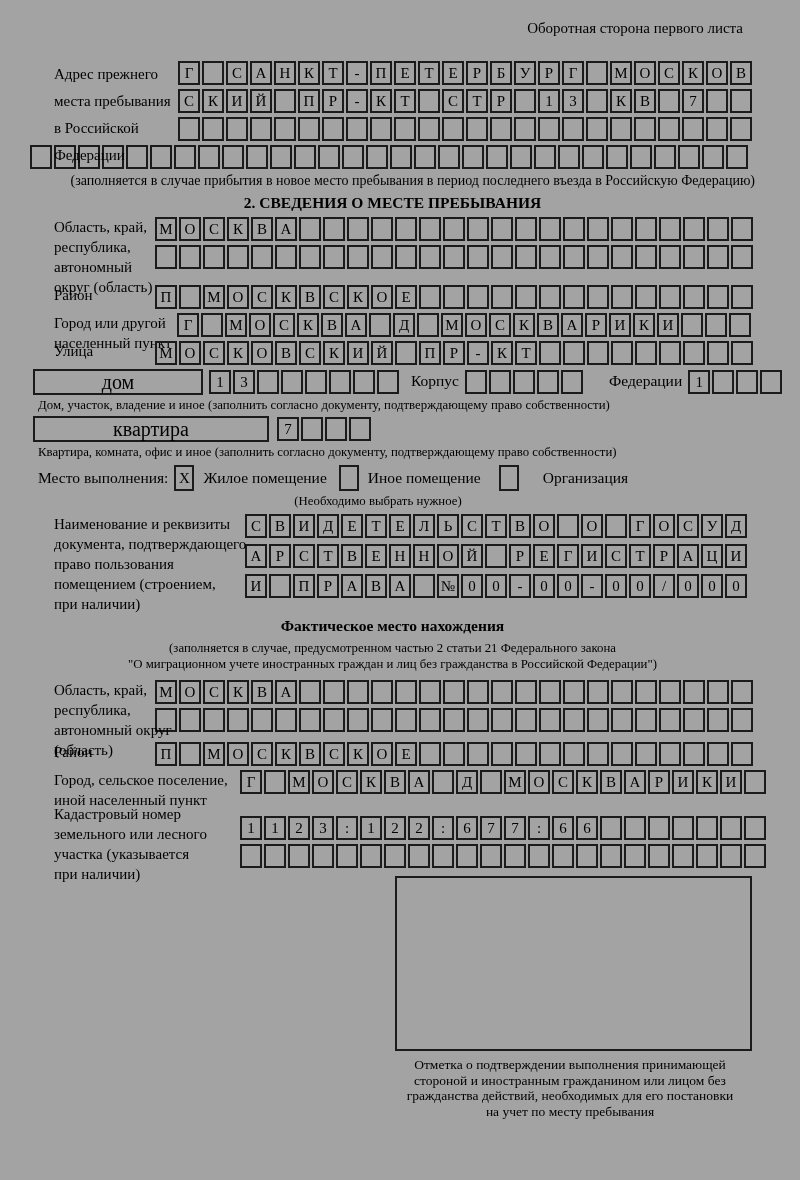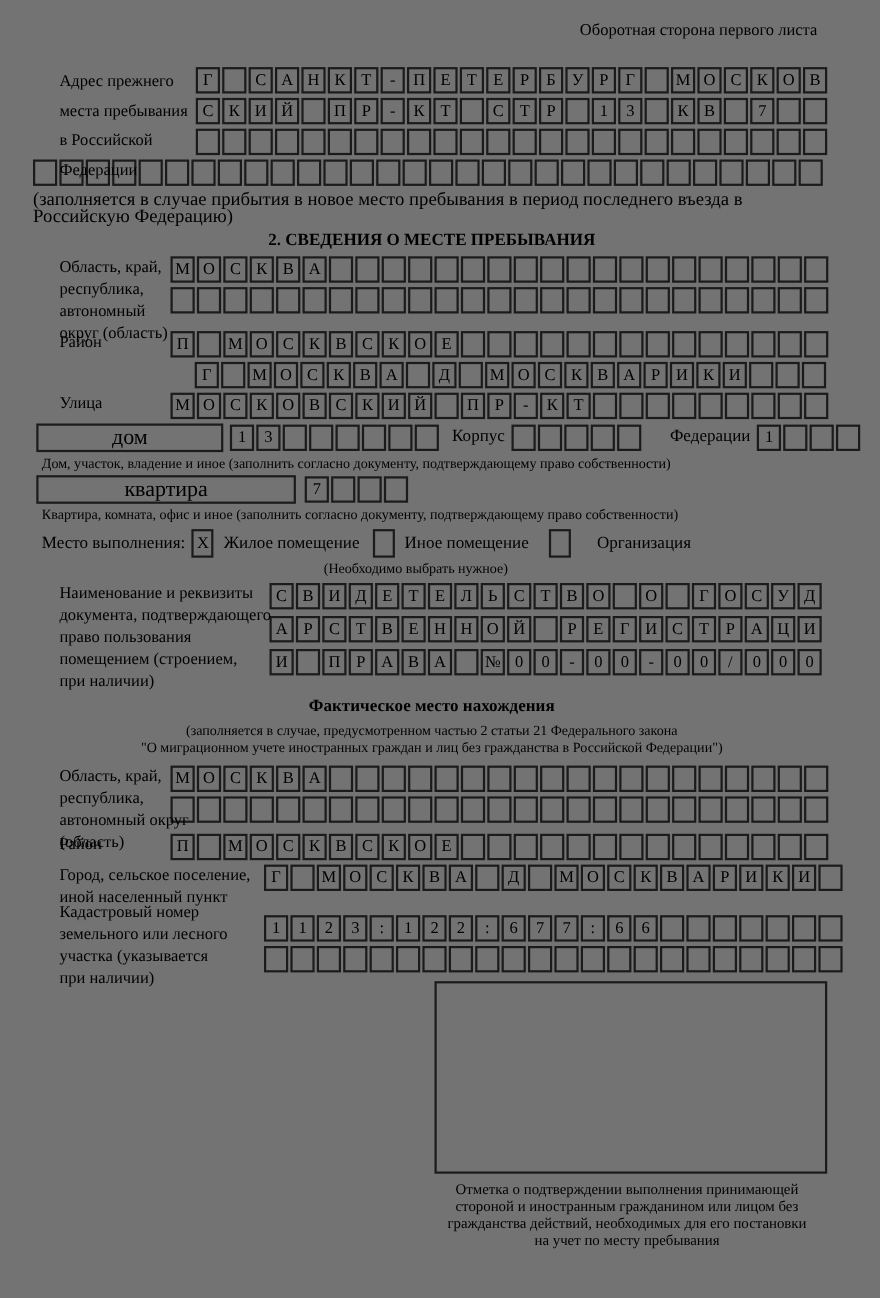--- a/index.html
+++ b/index.html
@@ -1,18 +1,18 @@
 <!DOCTYPE html>
 <html lang="ru"><head>
 <meta charset="utf-8">
 <style>
   html,body{margin:0;padding:0;background:#fff;}
   .page{
     width:800px;height:1180px;box-sizing:border-box;
-    padding:20px 45px 0 30px;background:#737373;color:#000;
+    padding:20px 45px 0 30px;background:#a3a3a3;color:#000;
     font-family:"Liberation Serif","DejaVu Serif",serif;
     position:relative;overflow:hidden;
   }
   .header-note{text-align:right;font-size:15px;margin-right:12px;white-space:nowrap;}
 
   .lblock{position:relative;padding-left:125px;min-height:24px;}
   .lblock>.label{
     position:absolute;left:24px;top:0;font-size:15px;line-height:20px;white-space:nowrap;
   }
   .label-pitch27>.label div{line-height:27px;}
@@ -23,21 +23,21 @@
 
   .cells{display:flex;margin-bottom:4px;}
   .cell{
     flex:none;width:22px;height:24px;box-sizing:border-box;
     border:2px solid #1b1b1b;margin-right:2px;
     text-align:center;font-size:15px;line-height:20px;
   }
   .indent22{margin-left:22px;}
   .fullrow{margin-top:0;}
 
-  .footnote{text-align:left;font-size:17px;line-height:16px;margin-top:3px;}
+  .footnote{text-align:right;font-size:14px;line-height:16px;margin-top:3px;}
   .sec-title{text-align:center;font-weight:bold;font-size:15.5px;line-height:20px;margin-top:4px;}
 
   .mt4{margin-top:4px;}  .mt6{margin-top:6px;}  .mt8{margin-top:8px;}
   .mt10{margin-top:10px;} .mt16{margin-top:16px;} .mt18{margin-top:18px;}
   .mt22{margin-top:22px;} .mt24{margin-top:24px;}
 
   .house-row{display:flex;align-items:flex-start;margin-left:3px;font-size:15.5px;}
   .widebox{
     flex:none;border:2px solid #1b1b1b;height:26px;box-sizing:border-box;
     text-align:center;line-height:22px;font-size:20px;
@@ -288,20 +288,24 @@
         <span class="cell"></span>
         <span class="cell"></span>
         <span class="cell"></span>
         <span class="cell"></span>
         <span class="cell"></span>
         <span class="cell"></span>
       </div>
   </div>
 
   <div class="lblock">
+    <div class="label">
+        <div>Город или другой</div>
+        <div>населенный пункт</div>
+      </div>
     <div class="cells indent22">
         <span class="cell">Г</span>
         <span class="cell"></span>
         <span class="cell">М</span>
         <span class="cell">О</span>
         <span class="cell">С</span>
         <span class="cell">К</span>
         <span class="cell">В</span>
         <span class="cell">А</span>
         <span class="cell"></span>

